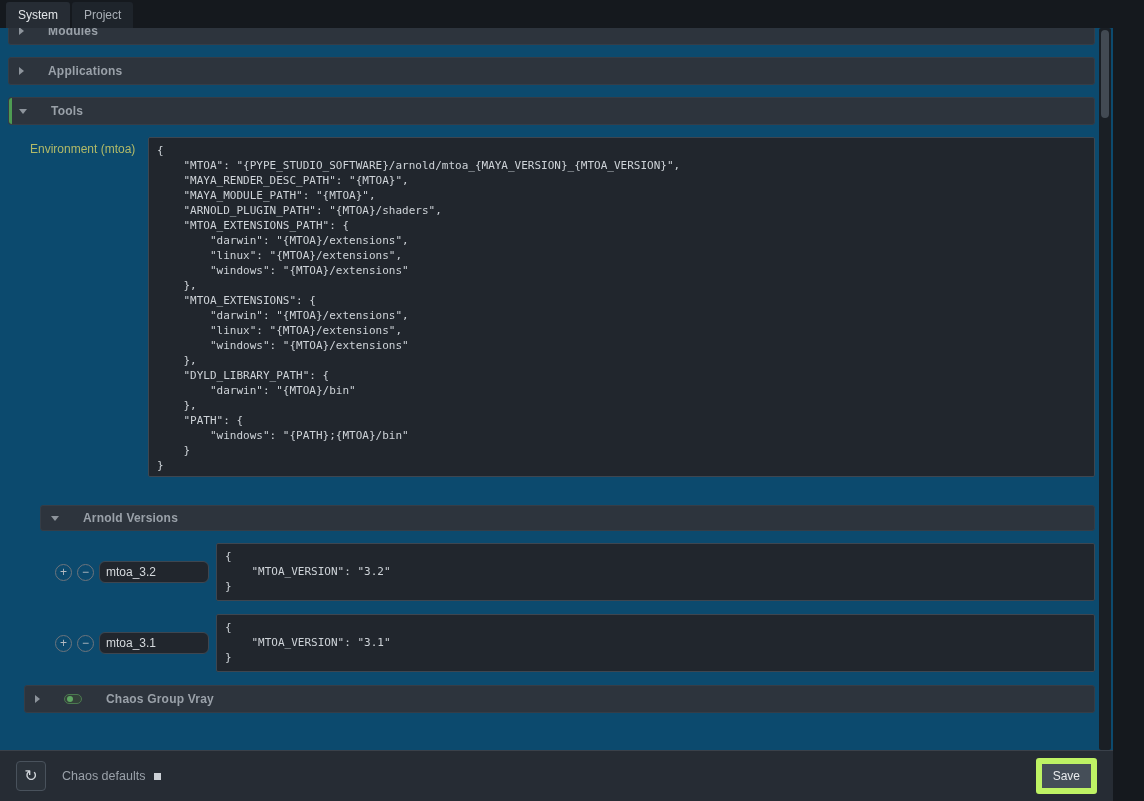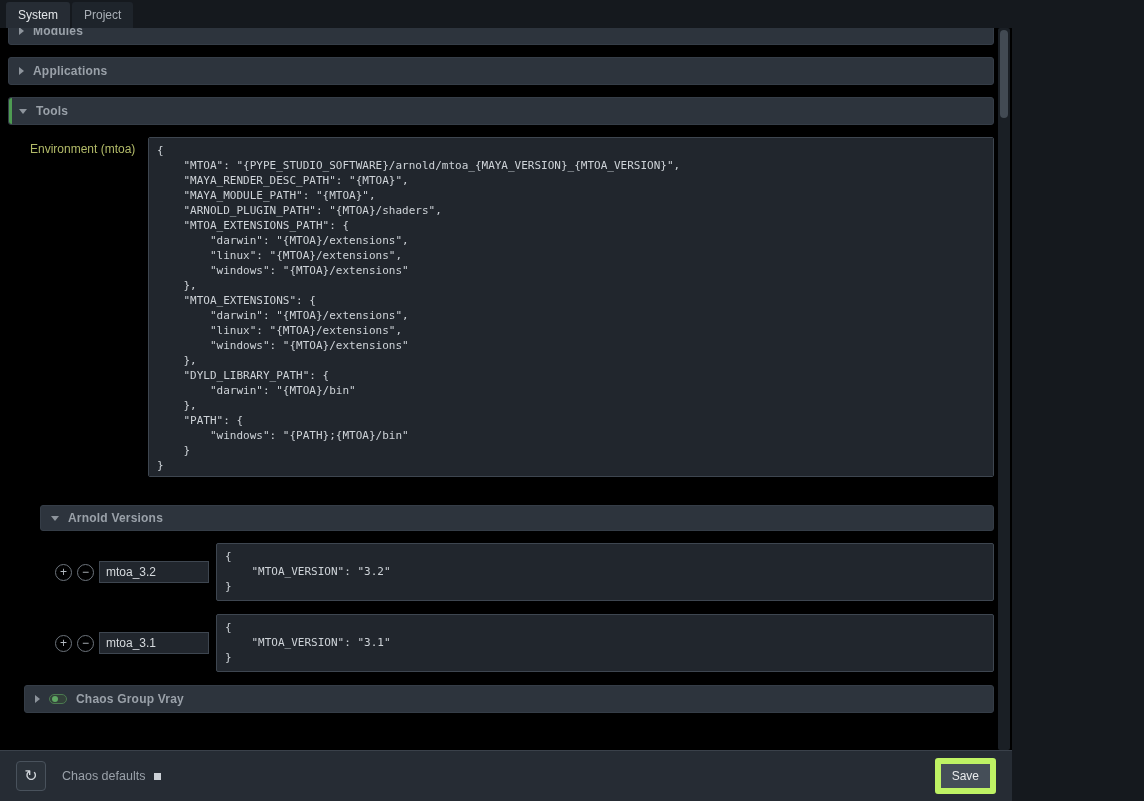--- a/index.html
+++ b/index.html
@@ -1,23 +1,23 @@
 <!DOCTYPE html>
 <html><head>
 <meta charset="utf-8">
 <style>
   * { box-sizing: border-box; margin: 0; padding: 0; }
   html, body { background: #15191e; }
   body { font-family: "Liberation Sans", sans-serif; }
 
   .app {
     position: relative;
-    width: 1012px;
+    width: 1113px;
     height: 801px;
-    background: #000000;
+    background: #0c4a6e;
     overflow: hidden;
     padding-left: 29px;
   }
 
   
   .tabbar {
     position: absolute; top: 0; left: 0; right: 0; height: 28px;
     background: #15191e;
     display: flex; align-items: flex-end;
     padding-left: 6px;
@@ -41,21 +41,21 @@
     overflow: hidden;
   }
 
   .hdr {
     position: relative;
     height: 28px;
     background: #2d343d;
     border: 1px solid #353d47;
     border-radius: 3px;
     display: flex; align-items: center;
-    gap: 9px;
+    gap: 24px;
     padding-left: 10px;
     margin-bottom: 12px;
   }
   .hdr-title {
     font-size: 12px; font-weight: bold;
     color: #9aa1a9; letter-spacing: .2px;
   }
   .hdr-title.green { color: #8cab80; }
   .clipped { margin-top: -11px; }
 
@@ -132,21 +132,21 @@
     text-align: center;
     padding: 0;
     cursor: pointer;
     font-family: "Liberation Sans", sans-serif;
   }
   .name-input {
     flex: none;
     width: 110px; height: 22px;
     background: #21262d;
     border: 1px solid #3e4650;
-    border-radius: 0;
+    border-radius: 6px;
     color: #d5d9dd;
     font-size: 12px;
     padding: 0 6px;
     outline: none;
     margin-right: 2px;
   }
 
   
   .scrollbar {
     position: absolute; top: 28px; bottom: 51px; right: 2px;

